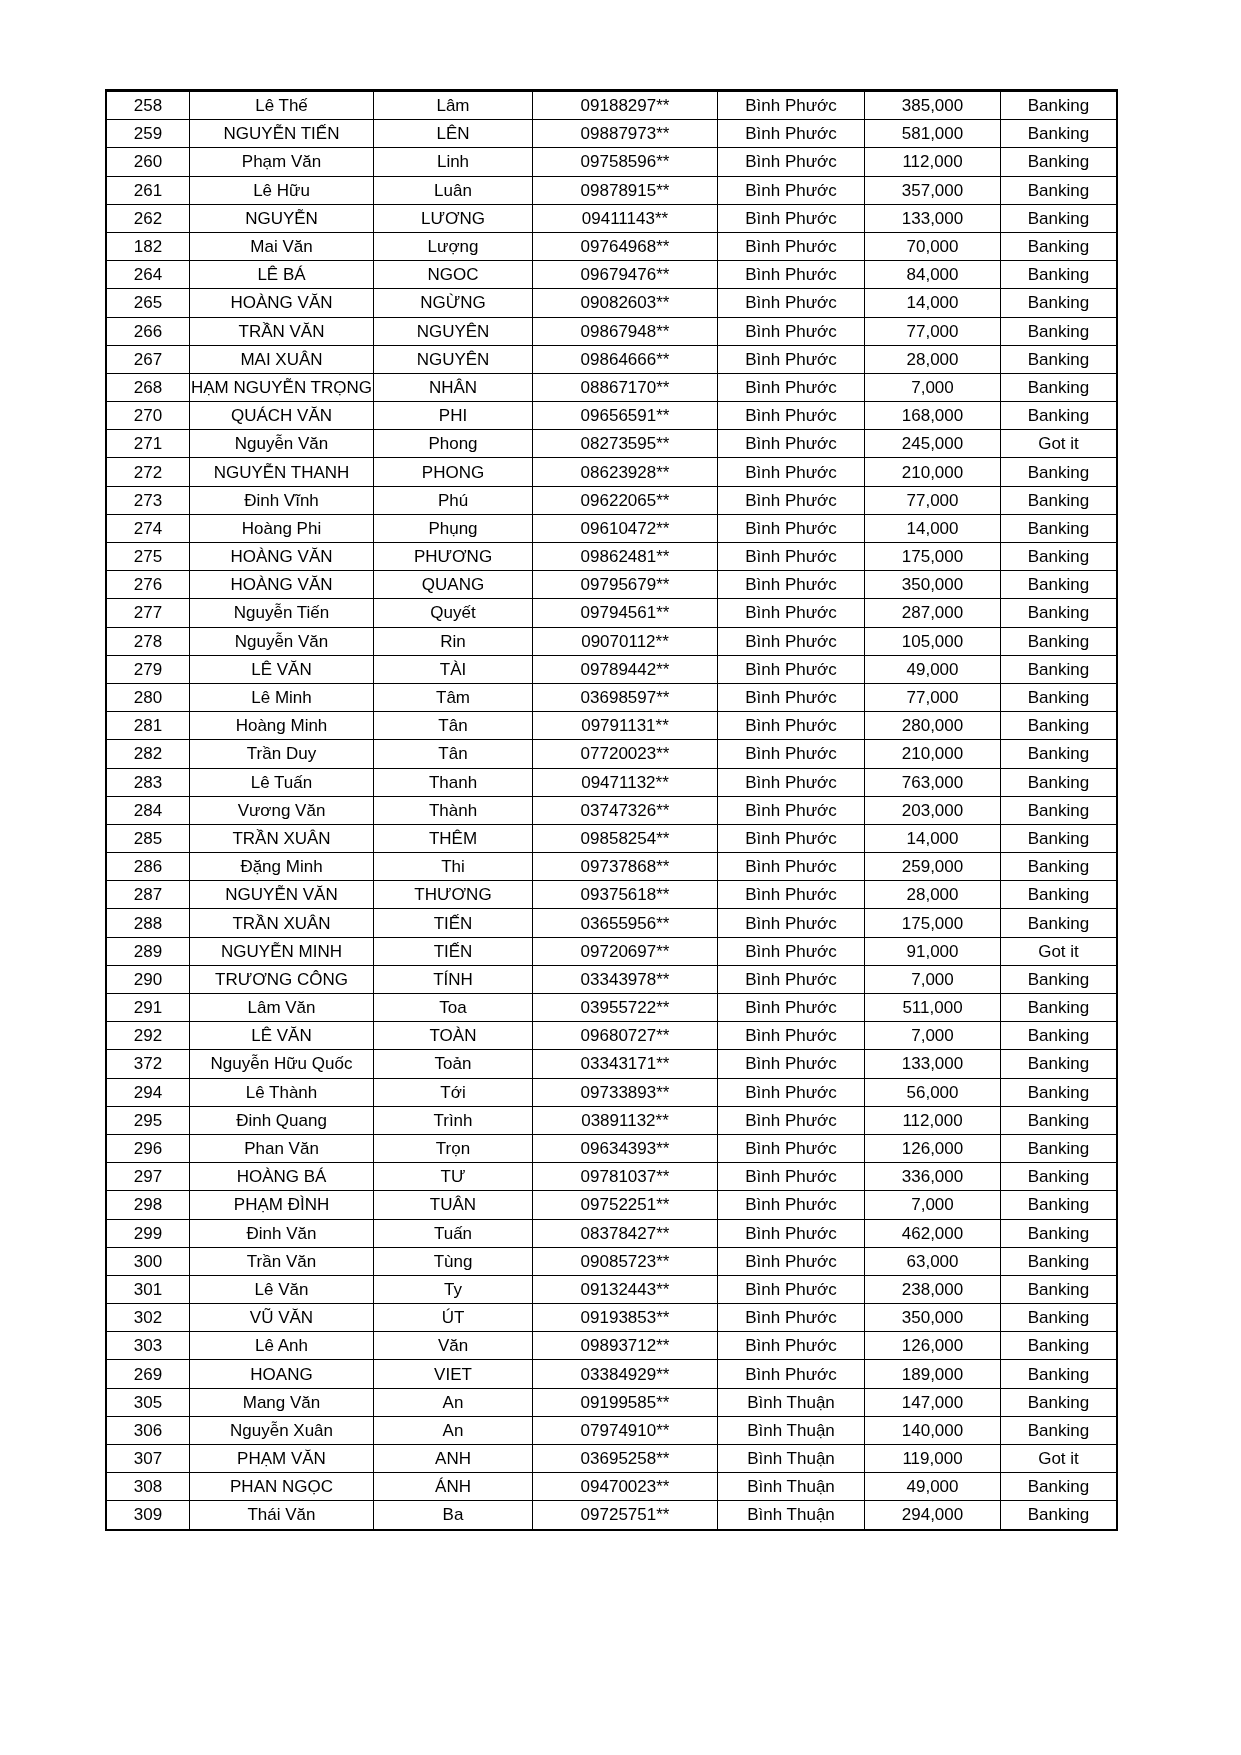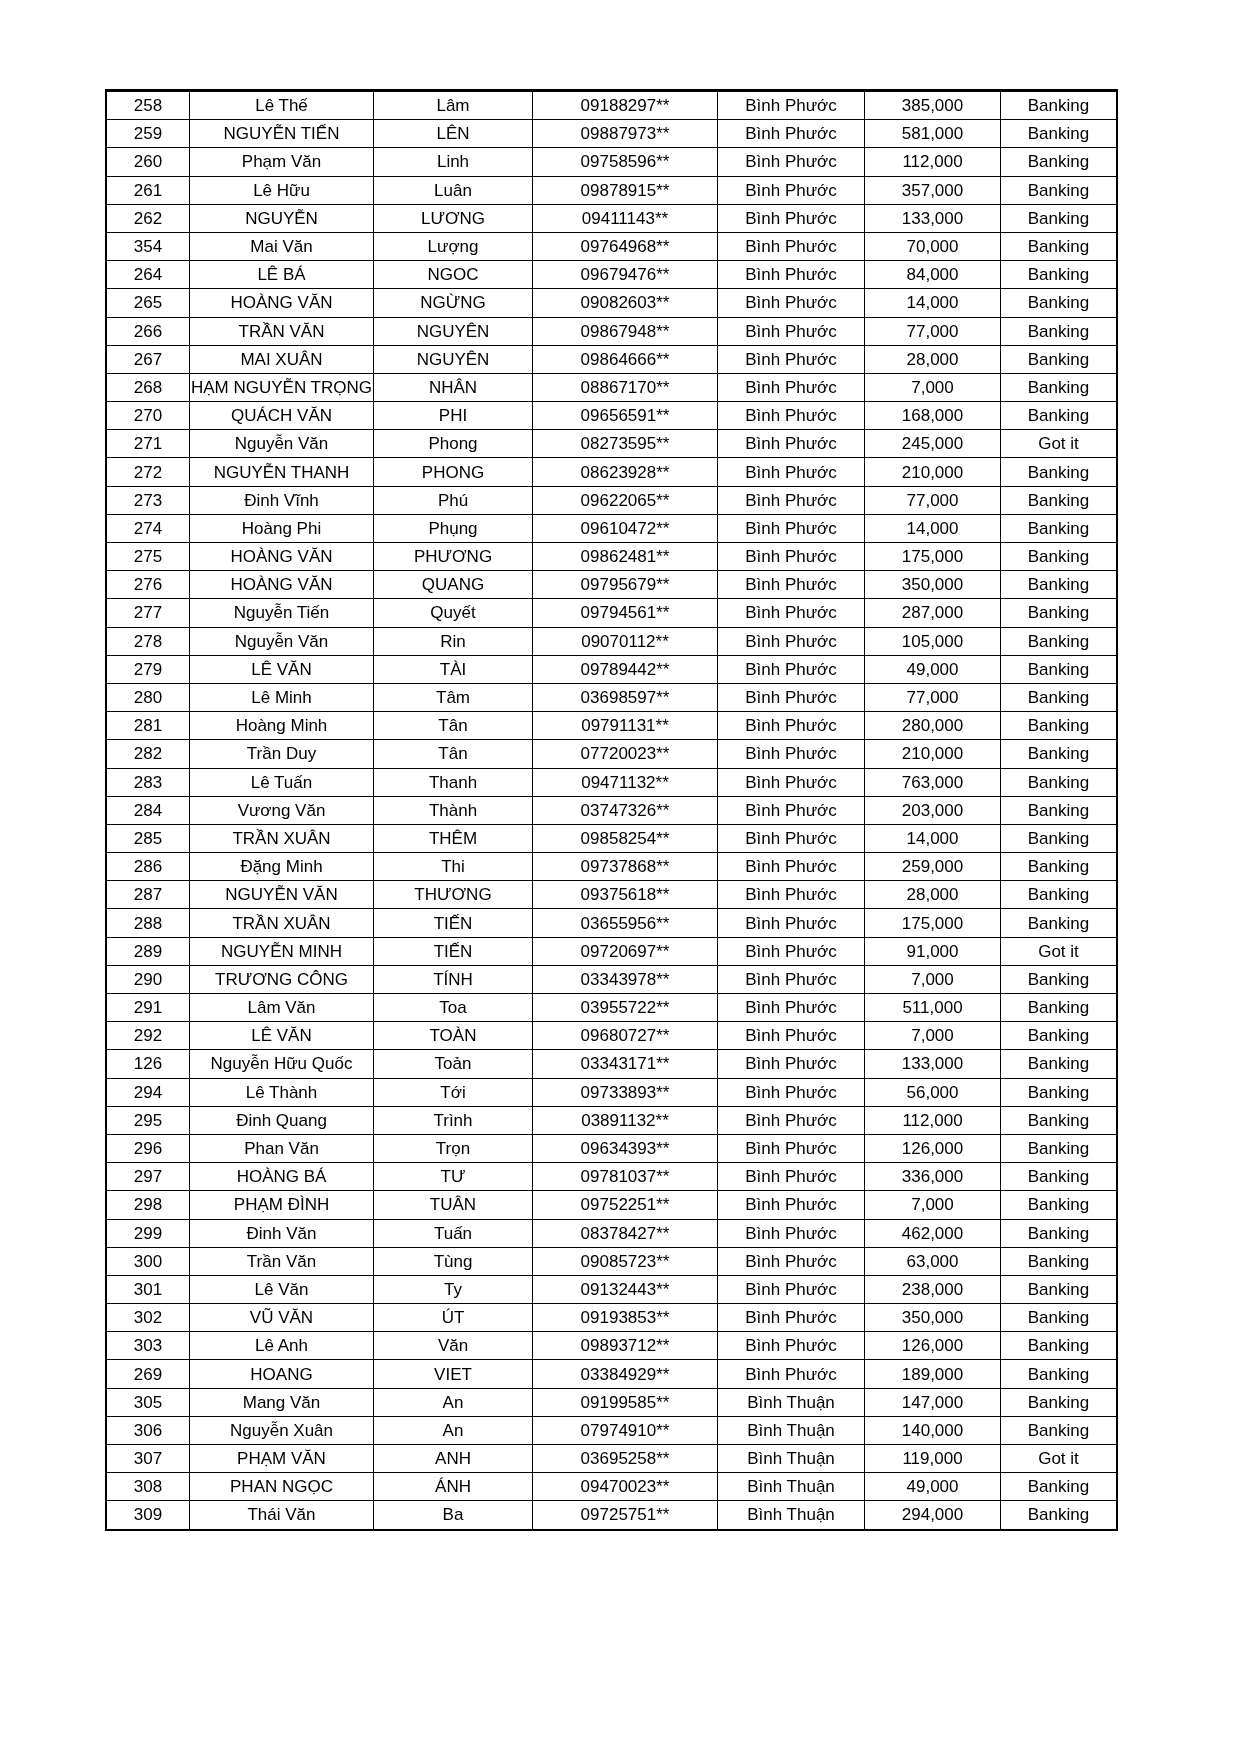--- a/index.html
+++ b/index.html
@@ -90,21 +90,21 @@
         <tr>
     <td class="col-index">262</td>
     <td class="col-last-name">NGUYỄN</td>
     <td class="col-first-name">LƯƠNG</td>
     <td class="col-phone">09411143**</td>
     <td class="col-province">Bình Phước</td>
     <td class="col-amount">133,000</td>
     <td class="col-status">Banking</td>
   </tr>
         <tr>
-    <td class="col-index">354</td>
+    <td class="col-index">182</td>
     <td class="col-last-name">Mai Văn</td>
     <td class="col-first-name">Lượng</td>
     <td class="col-phone">09764968**</td>
     <td class="col-province">Bình Phước</td>
     <td class="col-amount">70,000</td>
     <td class="col-status">Banking</td>
   </tr>
         <tr>
     <td class="col-index">264</td>
     <td class="col-last-name">LÊ BÁ</td>
@@ -351,21 +351,21 @@
         <tr>
     <td class="col-index">292</td>
     <td class="col-last-name">LÊ VĂN</td>
     <td class="col-first-name">TOÀN</td>
     <td class="col-phone">09680727**</td>
     <td class="col-province">Bình Phước</td>
     <td class="col-amount">7,000</td>
     <td class="col-status">Banking</td>
   </tr>
         <tr>
-    <td class="col-index">126</td>
+    <td class="col-index">372</td>
     <td class="col-last-name">Nguyễn Hữu Quốc</td>
     <td class="col-first-name">Toản</td>
     <td class="col-phone">03343171**</td>
     <td class="col-province">Bình Phước</td>
     <td class="col-amount">133,000</td>
     <td class="col-status">Banking</td>
   </tr>
         <tr>
     <td class="col-index">294</td>
     <td class="col-last-name">Lê Thành</td>

